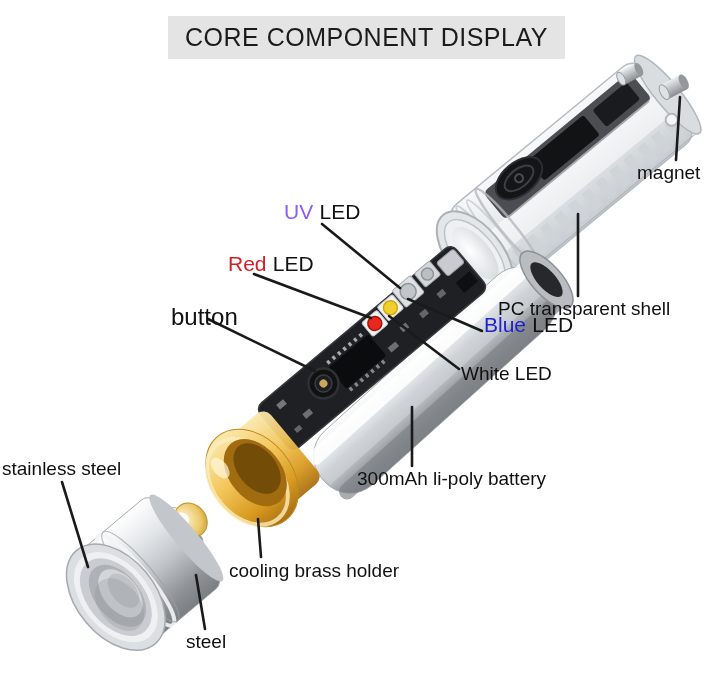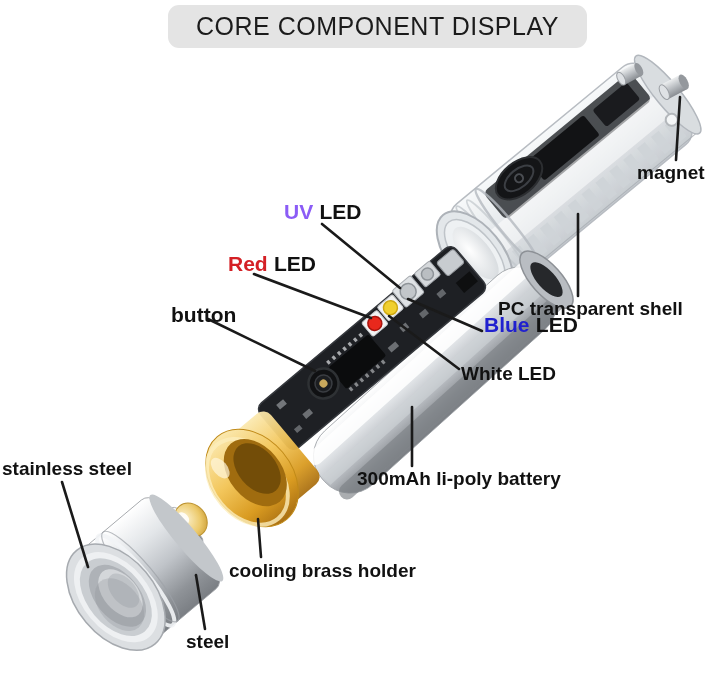--- a/index.html
+++ b/index.html
@@ -1,21 +1,21 @@
 <!DOCTYPE html>
 <html><head>
 <meta charset="utf-8">
 <style>
   html,body{margin:0;padding:0;background:#ffffff;}
   #canvas{position:relative;width:720px;height:673px;background:#ffffff;overflow:hidden;
           font-family:"Liberation Sans", sans-serif;}
   #art{position:absolute;left:0;top:0;}
-  .title-box{position:absolute;left:168px;top:5px;background:#e4e4e4;color:#1b1b1b;
-             font-size:25px;font-weight:normal;letter-spacing:.5px;padding:7px 28px;white-space:nowrap;border-radius:11px;}
-  .lbl{position:absolute;font-size:19px;font-weight:bold;color:#111111;white-space:nowrap;line-height:1.25;}
+  .title-box{position:absolute;left:168px;top:16px;background:#e4e4e4;color:#1b1b1b;
+             font-size:25px;font-weight:normal;letter-spacing:.5px;padding:7px 17px;white-space:nowrap;}
+  .lbl{position:absolute;font-size:19px;font-weight:normal;color:#111111;white-space:nowrap;line-height:1.25;}
   .lbl .hl{margin-right:.30em;}
 </style>
 </head>
 <body>
 
 <div id="canvas">
 
 <svg id="art" width="720" height="673" viewBox="0 0 720 673">
   <defs>
     <linearGradient id="silver" x1="0" y1="0" x2="0" y2="1">
@@ -209,21 +209,21 @@
 </div>
 
 <div class="lbl" style="left:228px;top:251px;font-size:21px">
   <span class="hl" style="color:#d42025">Red</span><span>LED</span>
 </div>
 
 <div class="lbl" style="left:498px;top:297px">
   <span>PC transparent shell</span>
 </div>
 
-<div class="lbl" style="left:171px;top:302px;font-size:21px">
+<div class="lbl" style="left:171px;top:302px;font-size:24px">
   <span>button</span>
 </div>
 
 <div class="lbl" style="left:484px;top:312px;font-size:21px">
   <span class="hl" style="color:#2020cf">Blue</span><span>LED</span>
 </div>
 
 <div class="lbl" style="left:461px;top:362px">
   <span>White LED</span>
 </div>

